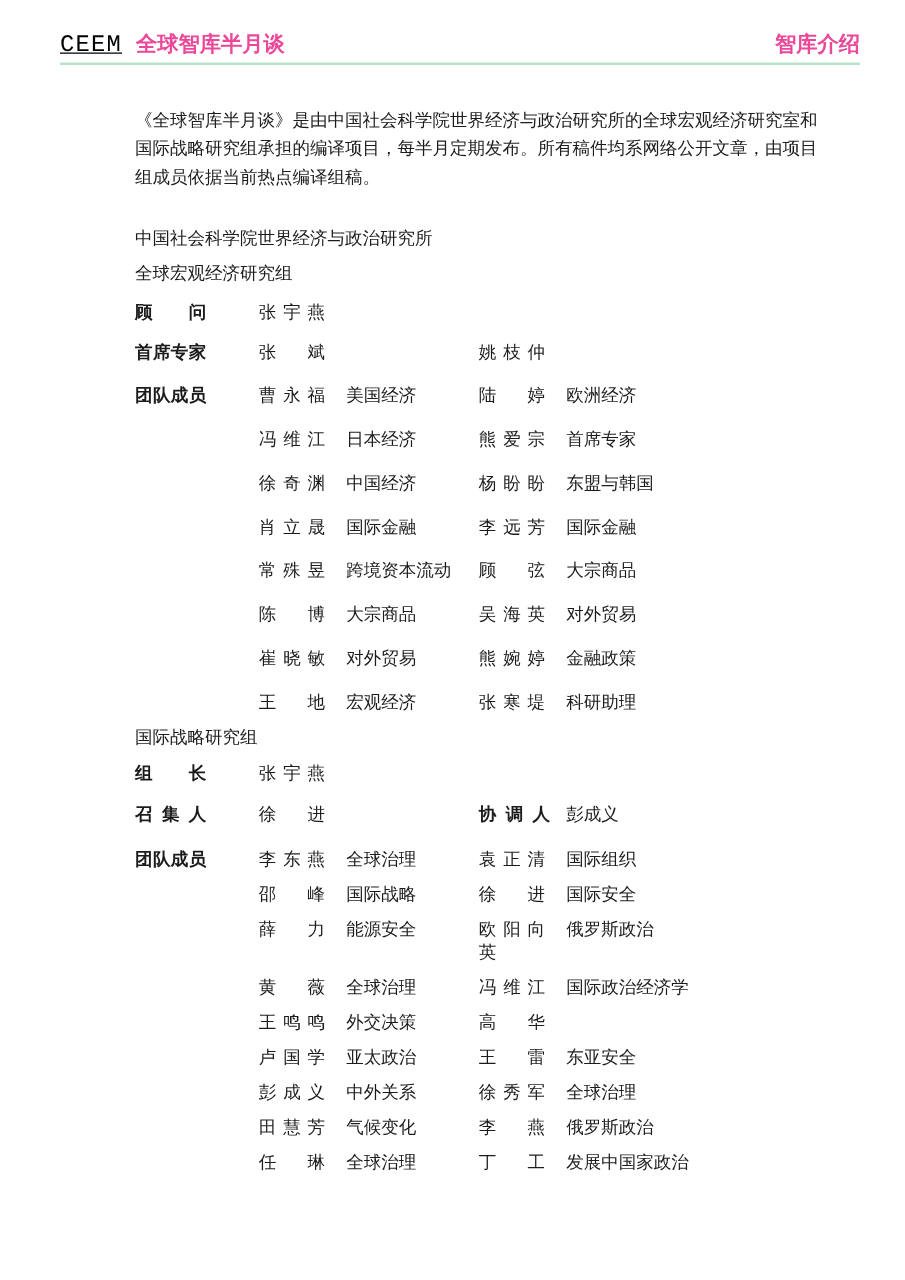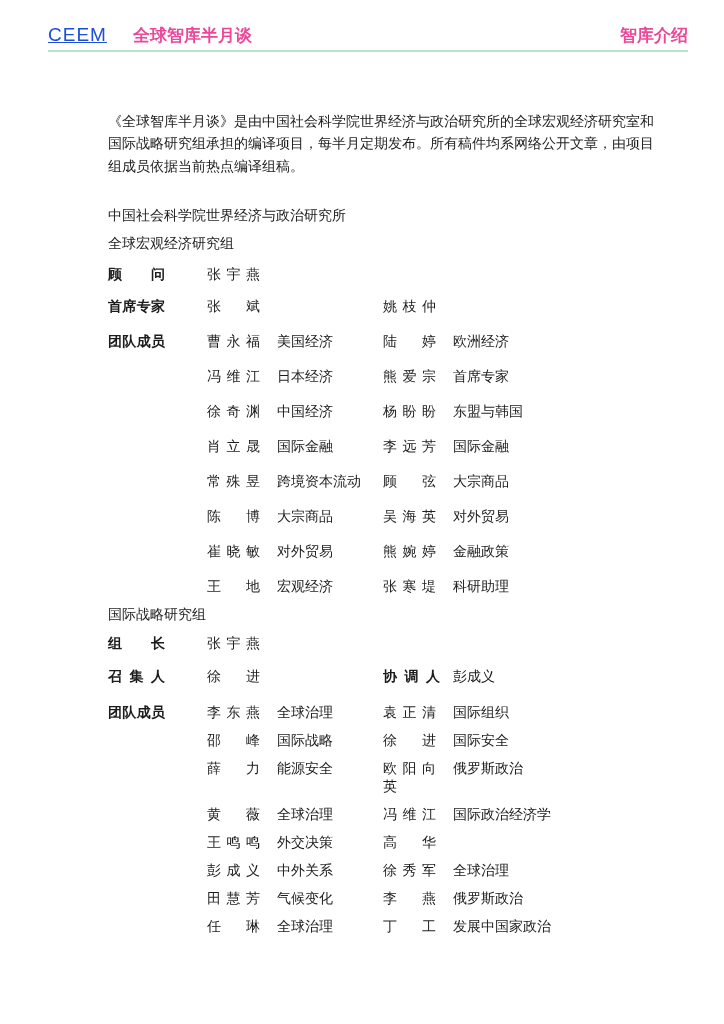--- a/index.html
+++ b/index.html
@@ -7,25 +7,25 @@
     position:relative; width:724px; height:1024px; background:#ffffff;
     overflow:hidden; font-family:"DejaVu Sans", sans-serif; color:#1c1c1c;
   }
   .header {
     position:absolute; left:48px; right:36px; top:24px;
     display:flex; justify-content:space-between; align-items:flex-end;
     border-bottom:2px solid #b9e2c8; padding-bottom:3px;
   }
   .header-left { white-space:nowrap; }
   .ceem {
-    font-family:Liberation Sans, sans-serif; font-size:19px;
-    color:#1d4ed8; text-decoration:underline; letter-spacing:1px; margin-right:21px;
+    font-family:Liberation Mono, monospace; font-size:19px;
+    color:#000000; text-decoration:underline; letter-spacing:1px; margin-right:6px;
   }
   .cn-title { font-size:17px; font-weight:bold; color:#ec4899; }
-  .content { position:absolute; left:108px; top:86px; width:546px; font-size:14px;margin-top:24px; }
+  .content { position:absolute; left:108px; top:86px; width:546px; font-size:14px; }
   .intro { margin:0; line-height:22.4px; text-align:justify; }
   .org   { margin-top:29px; line-height:18px; }
   .gname { margin-top:10px; line-height:18px; }
   .row   { display:flex; line-height:18px; }
   .c-label { width:99px;  flex:none;text-decoration:underline; }
   .c-name  { width:70px;  flex:none; }
   .c-spec  { width:106px; flex:none; }
   .c-spec2 { flex:1; }
   .jlabel {
     display:inline-block; width:57px; font-weight:bold;
@@ -178,20 +178,27 @@
       <span class="c-spec2">国际政治经济学</span>
     </div>
     <div class="row team-b">
       <span class="c-label"></span>
       <span class="c-name"><span class="jname">王鸣鸣</span></span>
       <span class="c-spec">外交决策</span>
       <span class="c-name"><span class="jname">高华</span></span>
     </div>
     <div class="row team-b">
       <span class="c-label"></span>
+      <span class="c-name"><span class="jname">卢国学</span></span>
+      <span class="c-spec">亚太政治</span>
+      <span class="c-name"><span class="jname">王雷</span></span>
+      <span class="c-spec2">东亚安全</span>
+    </div>
+    <div class="row team-b">
+      <span class="c-label"></span>
       <span class="c-name"><span class="jname">彭成义</span></span>
       <span class="c-spec">中外关系</span>
       <span class="c-name"><span class="jname">徐秀军</span></span>
       <span class="c-spec2">全球治理</span>
     </div>
     <div class="row team-b">
       <span class="c-label"></span>
       <span class="c-name"><span class="jname">田慧芳</span></span>
       <span class="c-spec">气候变化</span>
       <span class="c-name"><span class="jname">李燕</span></span>

